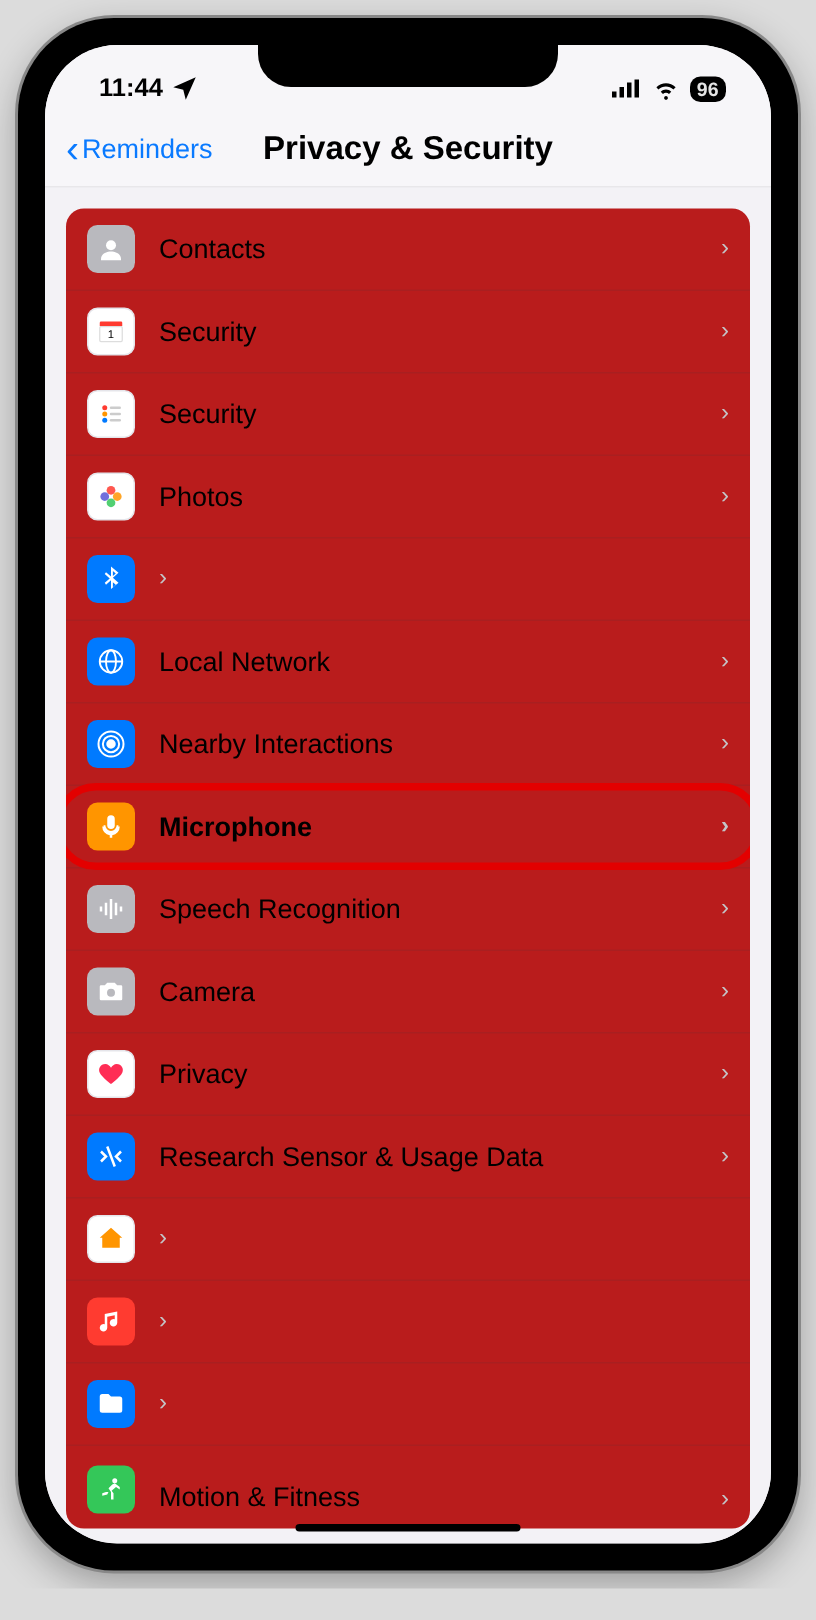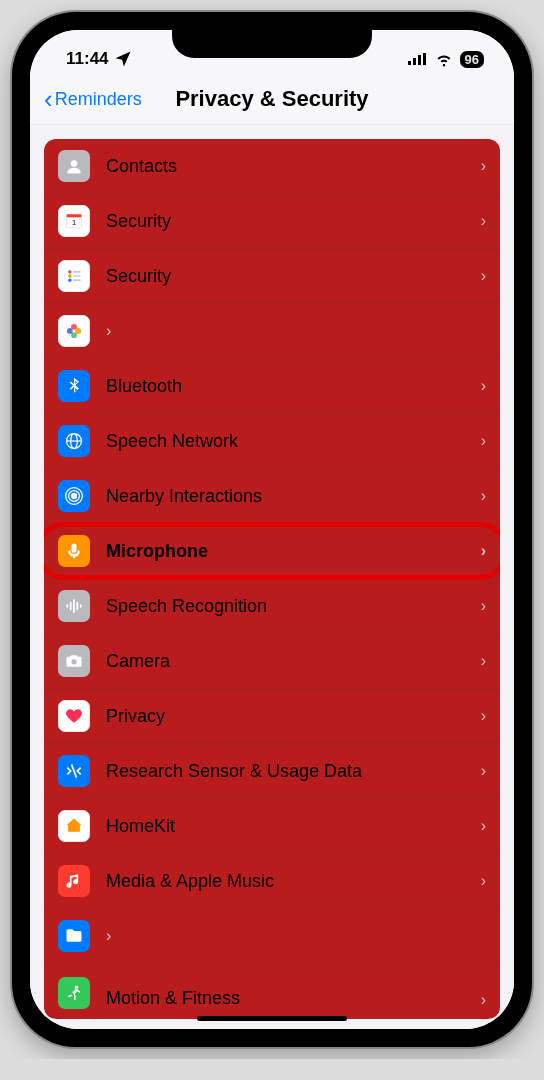--- a/index.html
+++ b/index.html
@@ -226,42 +226,42 @@
 
         <div class="row">
           <div class="icon bg-white">
             <svg viewBox="0 0 24 24">
                 <circle cx="12" cy="7" r="3.5" fill="#ff3b30" opacity="0.85"></circle>
                 <circle cx="17" cy="12" r="3.5" fill="#ff9500" opacity="0.85"></circle>
                 <circle cx="12" cy="17" r="3.5" fill="#34c759" opacity="0.85"></circle>
                 <circle cx="7" cy="12" r="3.5" fill="#5856d6" opacity="0.85"></circle>
               </svg>
           </div>
+          <div class="label">Photos</div>
           <span class="chevron">›</span>
         </div>
 
         <div class="row">
           <div class="icon bg-blue">
             <svg viewBox="0 0 24 24" fill="#fff">
                 <path d="M12 2l6 5-4.5 4 4.5 4-6 5V13l-4 3.5L7 15l4-3.5L7 8l1-1.5 4 3.5V2zm1.5 3.5v4l2.3-2-2.3-2zm0 9v4l2.3-2-2.3-2z"></path>
               </svg>
           </div>
-          <div class="label">Bluetooth</div>
           <span class="chevron">›</span>
         </div>
 
         <div class="row">
           <div class="icon bg-blue">
             <svg viewBox="0 0 24 24" fill="none" stroke="#fff" stroke-width="1.5">
                 <circle cx="12" cy="12" r="9"></circle>
                 <ellipse cx="12" cy="12" rx="4" ry="9"></ellipse>
                 <line x1="3" y1="12" x2="21" y2="12"></line>
               </svg>
           </div>
-          <div class="label">Speech Network</div>
+          <div class="label">Local Network</div>
           <span class="chevron">›</span>
         </div>
 
         <div class="row">
           <div class="icon bg-blue">
             <svg viewBox="0 0 24 24" fill="none" stroke="#fff" stroke-width="1.6">
                 <circle cx="12" cy="12" r="3" fill="#fff"></circle>
                 <circle cx="12" cy="12" r="6.5"></circle>
                 <circle cx="12" cy="12" r="10"></circle>
               </svg>
@@ -326,31 +326,29 @@
           <div class="label">Research Sensor &amp; Usage Data</div>
           <span class="chevron">›</span>
         </div>
 
         <div class="row">
           <div class="icon bg-white">
             <svg viewBox="0 0 24 24" fill="#ff9500">
                 <path d="M12 3l9 8h-2v8H5v-8H3l9-8z"></path>
               </svg>
           </div>
-          <div class="label">HomeKit</div>
           <span class="chevron">›</span>
         </div>
 
         <div class="row">
           <div class="icon bg-red">
             <svg viewBox="0 0 24 24" fill="#fff">
                 <path d="M9 17a3 3 0 11-2-2.83V6l10-2v9a3 3 0 11-2-2.83V7L9 8.2V17z"></path>
               </svg>
           </div>
-          <div class="label">Media &amp; Apple Music</div>
           <span class="chevron">›</span>
         </div>
 
         <div class="row">
           <div class="icon bg-blue">
             <svg viewBox="0 0 24 24" fill="#fff">
                 <path d="M3 6a2 2 0 012-2h5l2 2h7a2 2 0 012 2v9a2 2 0 01-2 2H5a2 2 0 01-2-2V6z"></path>
               </svg>
           </div>
           <span class="chevron">›</span>

